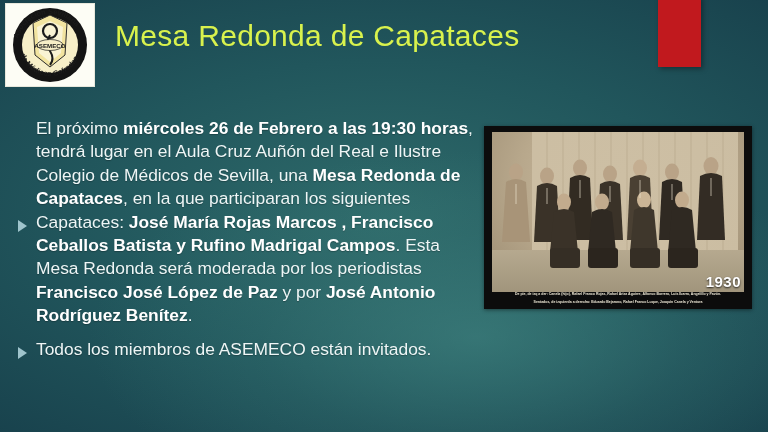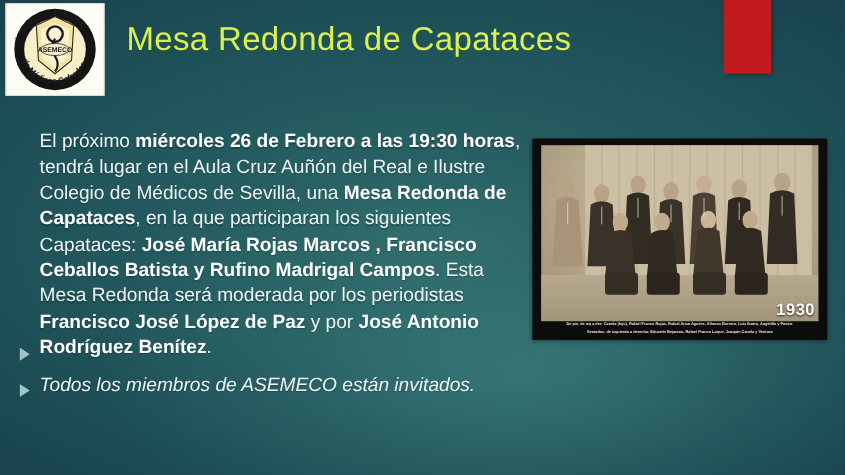--- a/index.html
+++ b/index.html
@@ -35,21 +35,21 @@
   .red-bar{
     position:absolute;left:658px;top:-4px;width:43px;height:71px;
     background:#c1191e;
     box-shadow:2px 2px 5px rgba(0,0,0,.35);
   }
   
   .content{
     position:absolute;left:18px;top:117px;width:455px;
   }
   .bullet-row{
-    display:flex;align-items:flex-end;
+    display:flex;align-items:center;
     margin-bottom:10px;
   }
   .tri{
     flex:0 0 auto;
     width:0;height:0;
     border-left:9px solid #9fc4cc;
     border-top:6px solid transparent;
     border-bottom:6px solid transparent;
     margin-top:7px;margin-right:9px;
   }
@@ -59,21 +59,20 @@
     font-size:17.4px;
     line-height:23.4px;
     font-family:"Liberation Sans", sans-serif;
     font-weight:400;
     text-shadow:0 1px 1px rgba(0,0,0,.25);
   }
   .para b{font-weight:700;color:#ffffff;}
   .para2{
     color:#eef6f6;font-size:17.4px;line-height:23.4px;
     text-shadow:0 1px 1px rgba(0,0,0,.25);
-    font-style:italic;
   }
   .row2{margin-top:5px;}
   
   .photo-wrap{
     position:absolute;left:484px;top:126px;width:268px;height:183px;
     background:#0c0c0c;
     box-shadow:0 1px 4px rgba(0,0,0,.45);
     overflow:hidden;
   }
   .photo{

